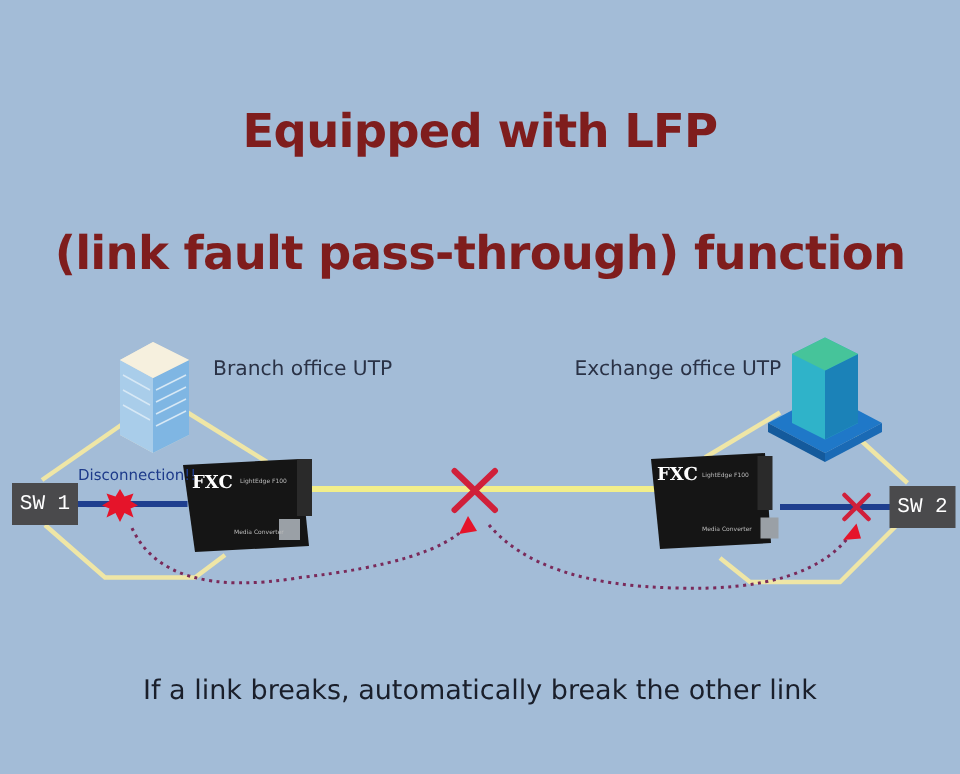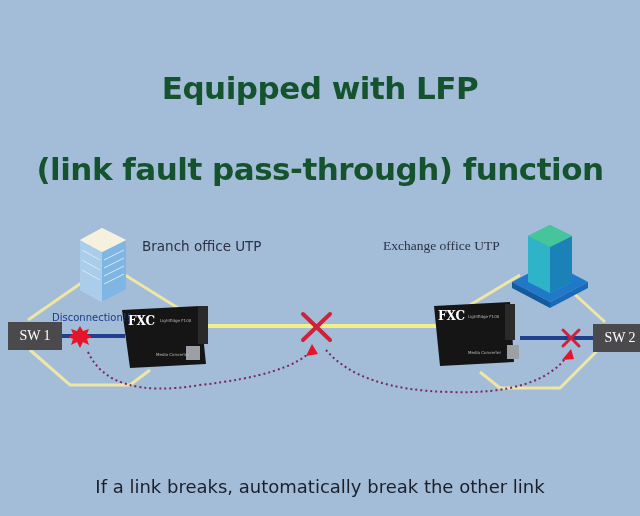--- a/index.html
+++ b/index.html
@@ -1,22 +1,22 @@
 <!DOCTYPE html>
 <html><head>
 <meta charset="utf-8">
 <style>
   html,body{margin:0;padding:0;}
   body{width:640px;height:516px;background:#a3bcd7;position:relative;overflow:hidden;font-family:"DejaVu Sans",sans-serif;}
-  .title{position:absolute;left:0;width:640px;text-align:center;color:#14532d;font-weight:bold;font-family:"DejaVu Sans",sans-serif;letter-spacing:-0.5px;}
+  .title{position:absolute;left:0;width:640px;text-align:center;color:#7f1d1d;font-weight:bold;font-family:"DejaVu Sans",sans-serif;letter-spacing:-0.5px;}
   .t1{top:70px;font-size:31px;}
   .t2{top:115px;font-size:31px;margin-top:36px;}
   .label{position:absolute;color:#2a3246;font-size:13.5px;font-family:"DejaVu Sans",sans-serif;}
-  .caption{position:absolute;top:476px;left:0;width:640px;text-align:center;color:#1a1f2b;font-size:18px;font-family:"DejaVu Sans",sans-serif;}
-  .sw{position:absolute;width:54px;height:28px;background:#4a4a4c;color:#fff;font-size:14px;display:flex;align-items:center;justify-content:center;font-family:Liberation Serif, serif;}
+  .caption{position:absolute;top:450px;left:0;width:640px;text-align:center;color:#1a1f2b;font-size:18px;font-family:"DejaVu Sans",sans-serif;}
+  .sw{position:absolute;width:44px;height:28px;background:#4a4a4c;color:#fff;font-size:14px;display:flex;align-items:center;justify-content:center;font-family:Liberation Mono, monospace;}
   .disc{position:absolute;left:52px;top:312px;color:#1d3a8a;font-size:10px;font-weight:normal;font-family:"DejaVu Sans",sans-serif;}
   svg{position:absolute;left:0;top:0;}
   .brand{font-family:"DejaVu Serif",serif;font-weight:bold;fill:#fff;}
 </style>
 </head>
 <body>
 
 <div class="title t1">Equipped with LFP</div>
 <div class="title t2">(link fault pass-through) function</div>
 
@@ -94,19 +94,19 @@
 
   <g fill="none" stroke="#7a2a5a" stroke-width="2" stroke-dasharray="2,3">
     <path d="M88 352 Q110 400 200 385 Q290 375 312 350"></path>
     <path d="M326 350 Q360 390 450 392 Q540 395 568 355"></path>
   </g>
   <polygon points="312,344 306,356 318,354" fill="#e5142a"></polygon>
   <polygon points="571,349 562,360 574,359" fill="#e5142a"></polygon>
 </svg>
 
 <div class="label" style="left:142px;top:238px;">Branch office UTP</div>
-<div class="label" style="left:383px;top:238px;font-family:Liberation Serif, serif;">Exchange office UTP</div>
+<div class="label" style="left:383px;top:238px;">Exchange office UTP</div>
 <div class="disc">Disconnection!!</div>
 
 <div class="sw" style="left:8px;top:322px;">SW 1</div>
 <div class="sw" style="left:593px;top:324px;text-align:center;">SW 2</div>
 
 <div class="caption">If a link breaks, automatically break the other link</div>
 
 </body></html>

